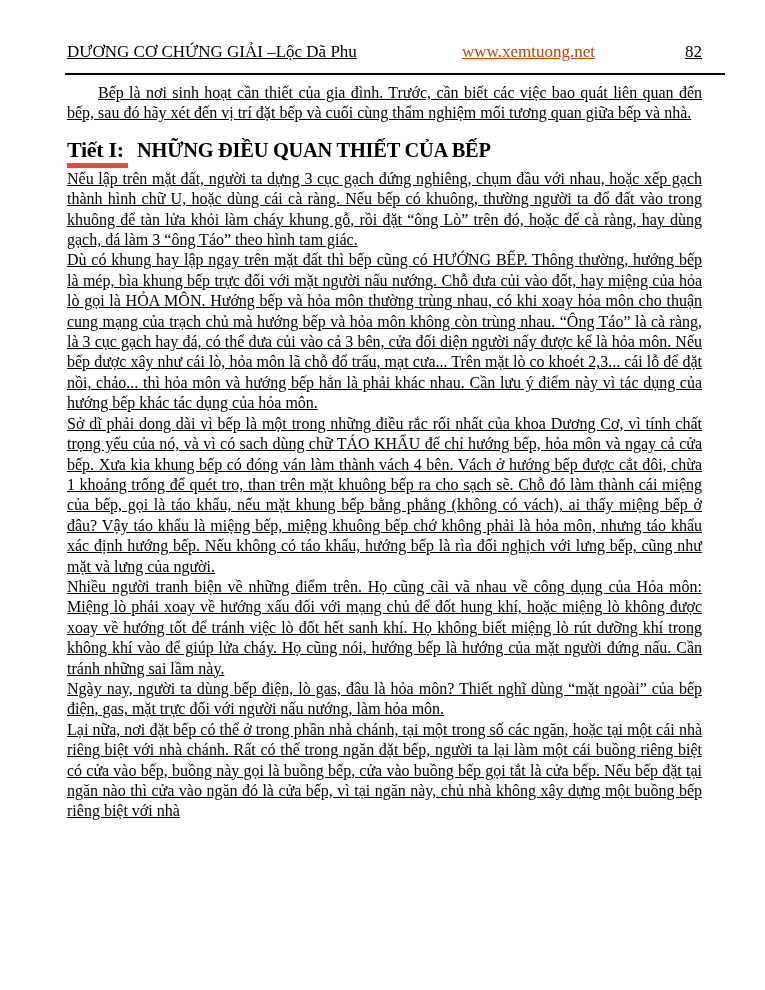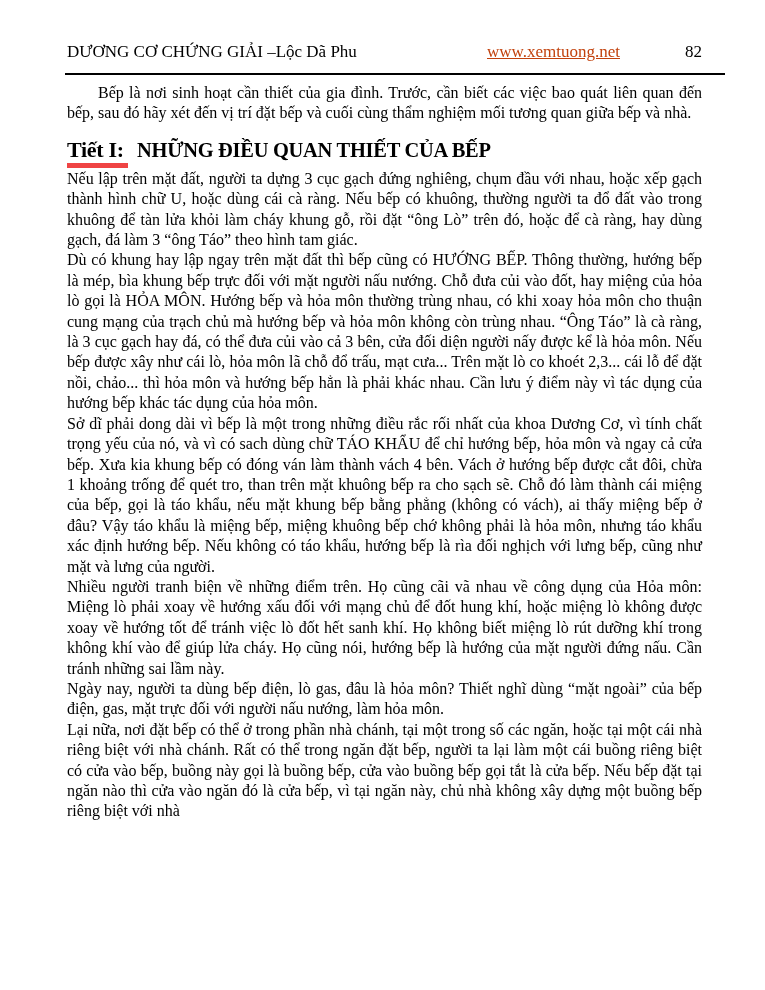--- a/index.html
+++ b/index.html
@@ -9,36 +9,37 @@
     background: #ffffff;
     color: #000000;
     font-family: "Liberation Serif", "DejaVu Serif", serif;
     overflow: hidden;
   }
   .page {
     box-sizing: border-box;
     width: 765px;
     height: 864px;
     padding: 42px 63px 0 67px;
+    text-decoration: underline;
   }
   .header {
     display: flex;
     align-items: baseline;
     font-size: 17px;
     line-height: 20px;
     white-space: nowrap;
   }
   .book-title { flex: 1 1 auto; }
   .website-link {
     color: #c2410c;
     text-decoration: underline;
     margin-right: 65px;
     cursor: pointer;
   }
-  .page-number { flex: 0 0 auto; }
+  .page-number { flex: 0 0 auto; margin-left: 25px; }
   .rule {
     border: 0;
     border-top: 2px solid #000000;
     margin: 11px -23px 8px -2px;
     height: 0;
   }
   p {
     margin: 0;
     font-size: 16px;
     line-height: 20.4px;

